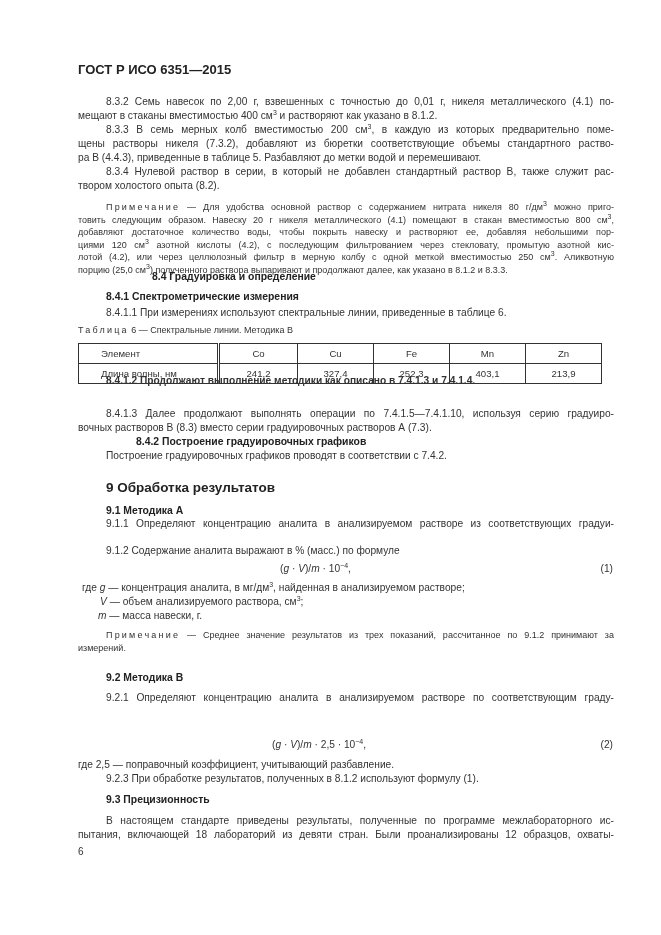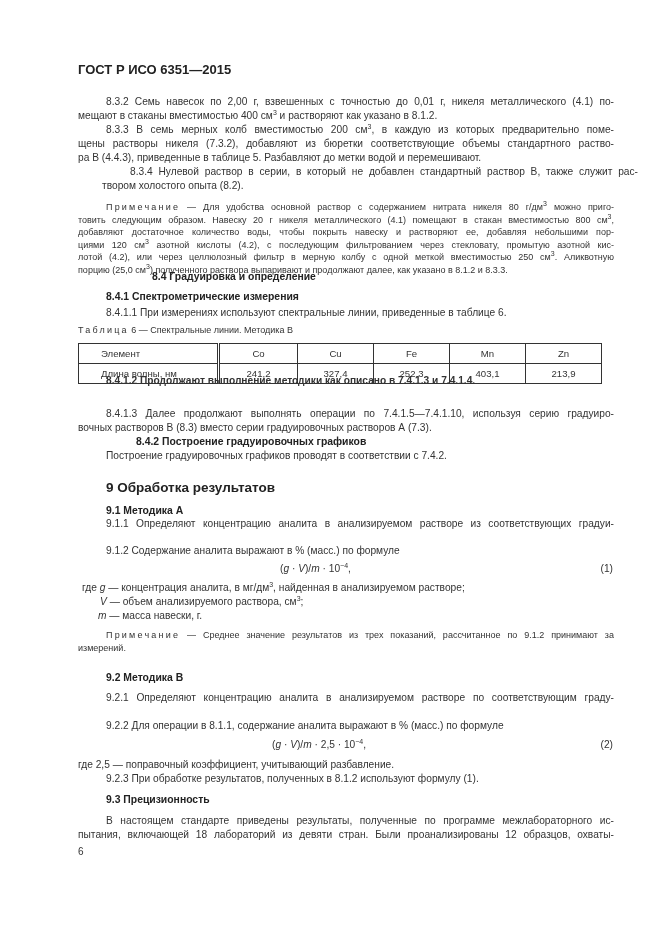--- a/index.html
+++ b/index.html
@@ -40,21 +40,21 @@
     <p>8.3.2 Семь навесок по 2,00 г, взвешенных с точностью до 0,01 г, никеля металлического (4.1) по-</p>
     <p class="last" style="text-indent:0"><span>мещают в стаканы вместимостью 400 см</span><sup>3</sup><span> и растворяют как указано в 8.1.2.</span></p>
   </div>
 
   <div class="just" style="top:123px;">
     <p><span>8.3.3 В семь мерных колб вместимостью 200 см</span><sup>3</sup><span>, в каждую из которых предварительно поме-</span></p>
     <p style="text-indent:0">щены растворы никеля (7.3.2), добавляют из бюретки соответствующие объемы стандартного раство-</p>
     <p class="last" style="text-indent:0">ра В (4.4.3), приведенные в таблице 5. Разбавляют до метки водой и перемешивают.</p>
   </div>
 
-  <div class="just" style="top:165px;margin-left:24px;">
+  <div class="just" style="top:165px;">
     <p>8.3.4 Нулевой раствор в серии, в который не добавлен стандартный раствор В, также служит рас-</p>
     <p class="last" style="text-indent:0">твором холостого опыта (8.2).</p>
   </div>
 
   <div class="note" style="top:201px;">
     <p><span class="spaced">Примечание</span><span> — Для удобства основной раствор с содержанием нитрата никеля 80 г/дм</span><sup>3</sup><span> можно приго-</span></p>
     <p style="text-indent:0"><span>товить следующим образом. Навеску 20 г никеля металлического (4.1) помещают в стакан вместимостью 800 см</span><sup>3</sup><span>,</span></p>
     <p style="text-indent:0">добавляют достаточное количество воды, чтобы покрыть навеску и растворяют ее, добавляя небольшими пор-</p>
     <p style="text-indent:0"><span>циями 120 см</span><sup>3</sup><span> азотной кислоты (4.2), с последующим фильтрованием через стекловату, промытую азотной кис-</span></p>
     <p style="text-indent:0"><span>лотой (4.2), или через целлюлозный фильтр в мерную колбу с одной меткой вместимостью 250 см</span><sup>3</sup><span>. Аликвотную</span></p>
@@ -114,21 +114,20 @@
 
   <div class="note" style="top:629px;">
     <p><span class="spaced">Примечание</span><span> — Среднее значение результатов из трех показаний, рассчитанное по 9.1.2 принимают за</span></p>
     <p class="last" style="text-indent:0">измерений.</p>
   </div>
 
   <div class="hs" style="top:672px;">9.2 Методика В</div>
   <div class="just" style="top:691px;">
     <p>9.2.1 Определяют концентрацию аналита в анализируемом растворе по соответствующим граду-</p>
   </div>
-  <div class="t" style="left:106px; top:719px;">9.2.2 Для операции в 8.1.1, содержание аналита выражают в % (масс.) по формуле</div>
 
   <div class="formula" style="left:272px; top:739px;">
     <span>(</span><i>g</i><span> · </span><i>V</i><span>)/</span><i>m</i><span> · 2,5 · 10</span><sup>−4</sup><span>,</span>
   </div>
   <div class="eqn" style="top:739px;">(2)</div>
 
   <div class="t" style="left:78px; top:758px;">где 2,5 — поправочный коэффициент, учитывающий разбавление.</div>
   <div class="t" style="left:106px; top:772px;">9.2.3 При обработке результатов, полученных в 8.1.2 используют формулу (1).</div>
 
   <div class="hs" style="top:794px;">9.3 Прецизионность</div>

